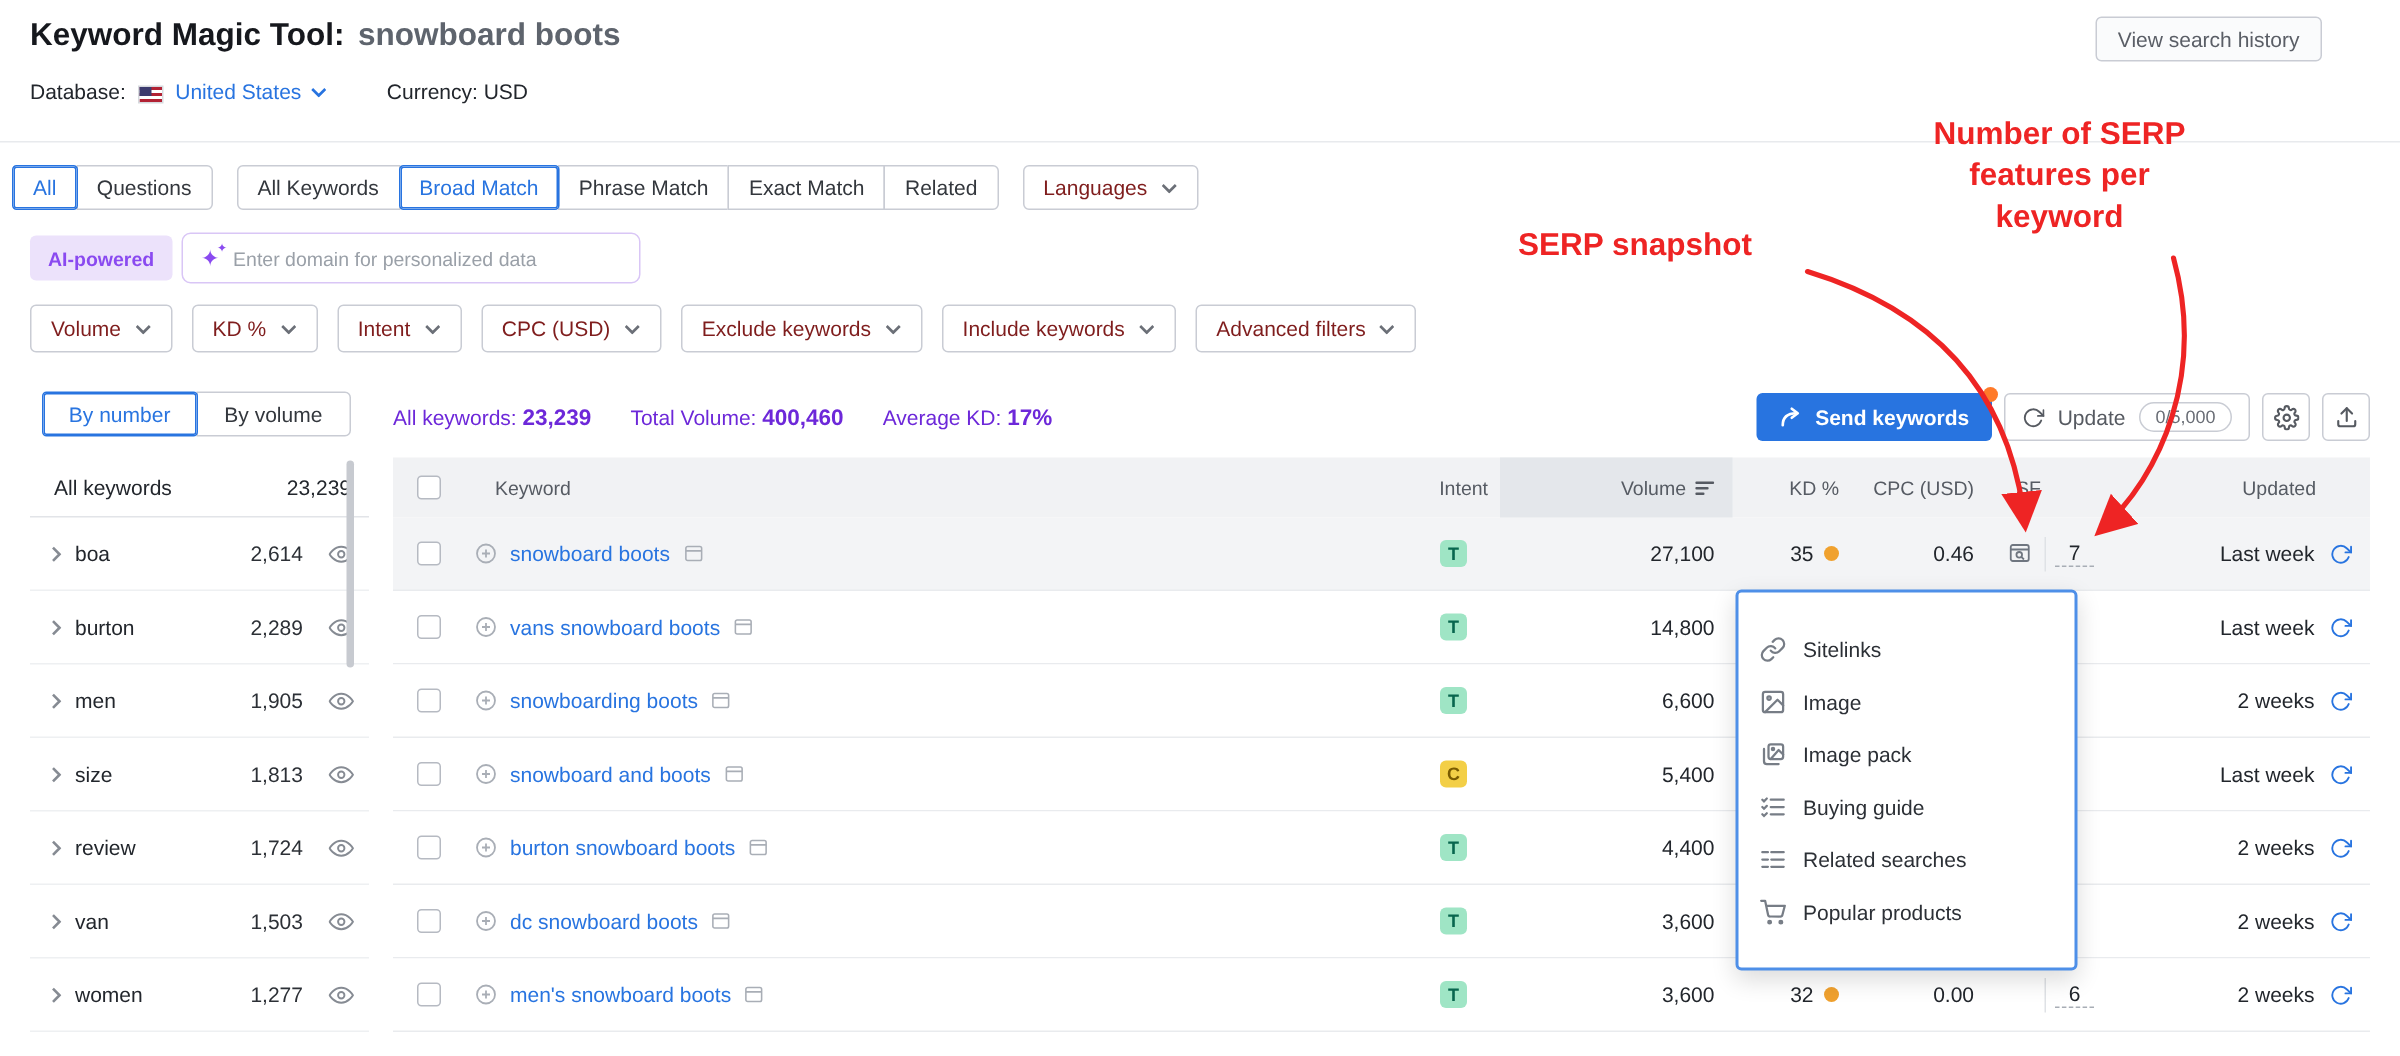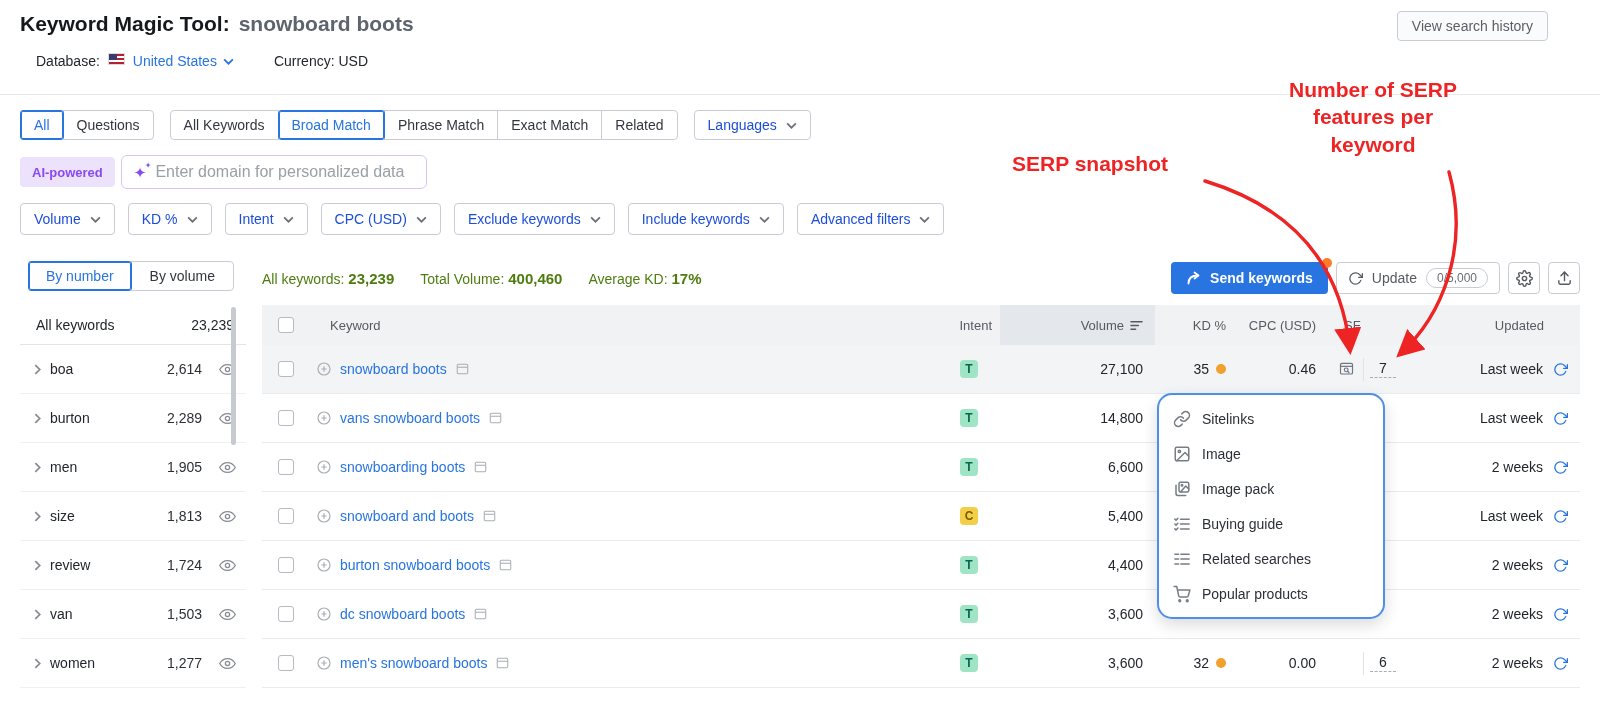--- a/index.html
+++ b/index.html
@@ -11,69 +11,69 @@
   svg { display:block; }
 
   
   .page-title { position:absolute; left:20px; top:12px; font-size:21px; font-weight:700; color:#16181d; }
   .page-query { color:#5e646d; font-weight:600; margin-left:9px; }
   .view-history-btn {
     position:absolute; top:11px; right:52px; height:30px; padding:0 14px;
     border:1px solid #c9ccd4; border-radius:4px; background:#fafbfc; color:#5a5e66;
     font-size:14px; display:flex; align-items:center; cursor:pointer;
   }
-  .db-row { position:absolute; left:36px; top:53px; display:flex; align-items:flex-start; font-size:14px; gap:8px; }
+  .db-row { position:absolute; left:20px; top:53px; display:flex; align-items:flex-end; font-size:14px; gap:8px; }
   .flag { width:17px; height:12px; position:relative; background:repeating-linear-gradient(#b22234 0 2px, #fff 2px 4px); border:0.5px solid #d6d9de; }
   .flag::after { content:""; position:absolute; left:0; top:0; width:8px; height:6px; background:#3c3b6e; }
   .db-link { color:var(--accent); display:flex; align-items:center; gap:6px; cursor:pointer; }
   .currency { margin-left:32px; color:#22262c; }
   .divider-h { position:absolute; left:0; right:0; top:94px; height:1px; background:#e8eaed; }
 
   
-  .tabs-row { position:absolute; left:20px; top:110px; display:flex; gap:16px; align-items:flex-start; }
+  .tabs-row { position:absolute; left:8px; top:110px; display:flex; gap:16px; align-items:flex-start; }
   .seg { display:flex; }
   .seg-btn {
     height:30px; padding:0 13px; border:1px solid #c9ccd4; background:#fff; font-size:14px;
     color:#33373d; display:flex; align-items:center; margin-left:-1px; position:relative; cursor:pointer;
   }
   .seg-btn:first-child { border-radius:4px 0 0 4px; margin-left:0; }
   .seg-btn:last-child { border-radius:0 4px 4px 0; }
   .seg-btn.selected { border-color:var(--accent); box-shadow:inset 0 0 0 1px var(--accent); color:var(--accent); z-index:2; border-radius:3px; }
   .dropdown-btn {
     height:30px; padding:0 13px; border:1px solid #c9ccd4; border-radius:4px; background:#fff;
-    color:#1d4ed8; font-size:14px; display:flex; align-items:center; gap:9px; cursor:pointer;
+    color:#7f1d1d; font-size:14px; display:flex; align-items:center; gap:9px; cursor:pointer;
   }
 
   
   .ai-row { position:absolute; left:20px; top:155px; display:flex; align-items:center; height:34px; }
   .ai-badge { background:var(--ai-bg); color:var(--ai-purple); font-size:13px; font-weight:600; height:28px; padding:15px 12px; display:flex; align-items:center; border-radius:4px; }
   .ai-input { margin-left:6px; width:306px; height:34px; border:1px solid var(--ai-border); border-radius:6px; background:#fff; display:flex; align-items:center; padding:0 12px; gap:9px; cursor:text; }
   .ai-spark { color:var(--ai-purple); font-size:15px; line-height:1; position:relative; }
   .ai-spark::after { content:"✦"; position:absolute; font-size:8px; right:-5px; top:-3px; }
-  .ai-placeholder { color:#9aa0a8; font-size:16px; }
+  .ai-placeholder { color:#9aa0a8; font-size:13px; }
 
   
   .filters-row { position:absolute; left:20px; top:203px; display:flex; gap:13px; }
   .filters-row .dropdown-btn { height:32px; }
 
   
   .sidebar { position:absolute; left:20px; top:261px; width:226px; bottom:0; }
   .sb-toggle { display:flex; margin-left:8px; width:206px; }
   .sb-toggle .seg-btn { flex:1; justify-content:center; }
   .sb-list { position:absolute; top:44px; left:0; right:0; bottom:0; }
   .sb-all { height:40px; display:flex; align-items:center; padding:0 12px 0 16px; border-bottom:1px solid #e2e4e8; font-size:14px; color:#22262c; }
   .sb-all .count { margin-left:auto; }
   .sb-item { height:49px; display:flex; align-items:center; padding:0 10px 0 14px; border-bottom:1px solid #eef0f2; font-size:14px; gap:9px; cursor:pointer; }
   .sb-item .count { margin-left:auto; color:#2c3036; }
   .sb-item .eye { margin-left:8px; }
   .scroll-thumb { position:absolute; right:10px; top:46px; width:5px; height:138px; background:#c7cad0; border-radius:3px; cursor:grab; }
 
   
   .main-summary { position:absolute; left:262px; top:258px; right:20px; height:40px; display:flex; align-items:center; }
-  .sum-item { font-size:14px; margin-right:26px; color:#4d7c0f; }
+  .sum-item { font-size:14px; margin-right:26px; color:#6d28d9; }
   .sum-item b { font-size:15px; }
   .summary-actions { margin-left:auto; display:flex; align-items:center; gap:8px; }
   .send-btn { position:relative; height:32px; background:var(--accent); color:#fff; border:none; border-radius:4px; display:flex; align-items:center; gap:8px; padding:0 15px; font-size:14px; font-weight:700; cursor:pointer; }
   .notif-dot { position:absolute; top:-4px; right:-4px; width:10px; height:10px; border-radius:50%; background:var(--orange-dot); }
   .update-btn { height:32px; border:1px solid #c9ccd4; border-radius:4px; display:flex; align-items:center; gap:9px; padding:0 11px; color:#565a61; font-size:14px; background:#fff; cursor:pointer; }
   .update-pill { border:1px solid #c9ccd4; border-radius:12px; padding:2px 10px; font-size:12px; color:#6a6e76; }
   .icon-btn { width:32px; height:32px; border:1px solid #c9ccd4; border-radius:4px; display:flex; align-items:center; justify-content:center; background:#fff; cursor:pointer; }
 
   
   .table { position:absolute; left:262px; top:305px; right:20px; }
@@ -100,22 +100,22 @@
   .sf-count { position:absolute; left:40px; top:50%; transform:translateY(-50%); width:26px; text-align:center; border-bottom:1px dashed #a8adb5; padding-bottom:1px; cursor:default; }
   .c-upd { display:flex; align-items:center; justify-content:flex-end; gap:10px; padding-right:12px; }
   .thead .c-upd { padding-right:36px; }
   .badge { width:18px; height:18px; border-radius:4px; display:flex; align-items:center; justify-content:center; font-size:12px; font-weight:700; }
   .badge-t { background:var(--intent-t-bg); color:var(--intent-t-text); }
   .badge-c { background:var(--intent-c-bg); color:var(--intent-c-text); }
 
   
   .serp-popup {
     position:absolute; left:1157px; top:393px; width:228px; background:#fff;
-    border:2px solid var(--popup-border); border-radius:15px; box-shadow:0 6px 16px rgba(0,0,0,.14);
-    padding:6px 0; z-index:20;
+    border:2px solid var(--popup-border); border-radius:4px; box-shadow:0 6px 16px rgba(0,0,0,.14);
+    padding:20px 0; z-index:20;
   }
   .popup-item { height:35px; display:flex; align-items:center; gap:11px; padding:0 14px; font-size:14px; color:#2c3036; }
   .popup-item .p-ic { color:#777d86; }
 
   
   .annot { position:absolute; color:var(--red); font-weight:700; font-size:21px; z-index:30;text-align:right; }
   .annot-serp { left:1012px; top:152px; }
   .annot-features { left:1270px; top:76px; width:206px; text-align:center; line-height:1.3; }
   .arrows-svg { position:absolute; left:0; top:0; width:1600px; height:704px; z-index:25; pointer-events:none; }
 </style>

